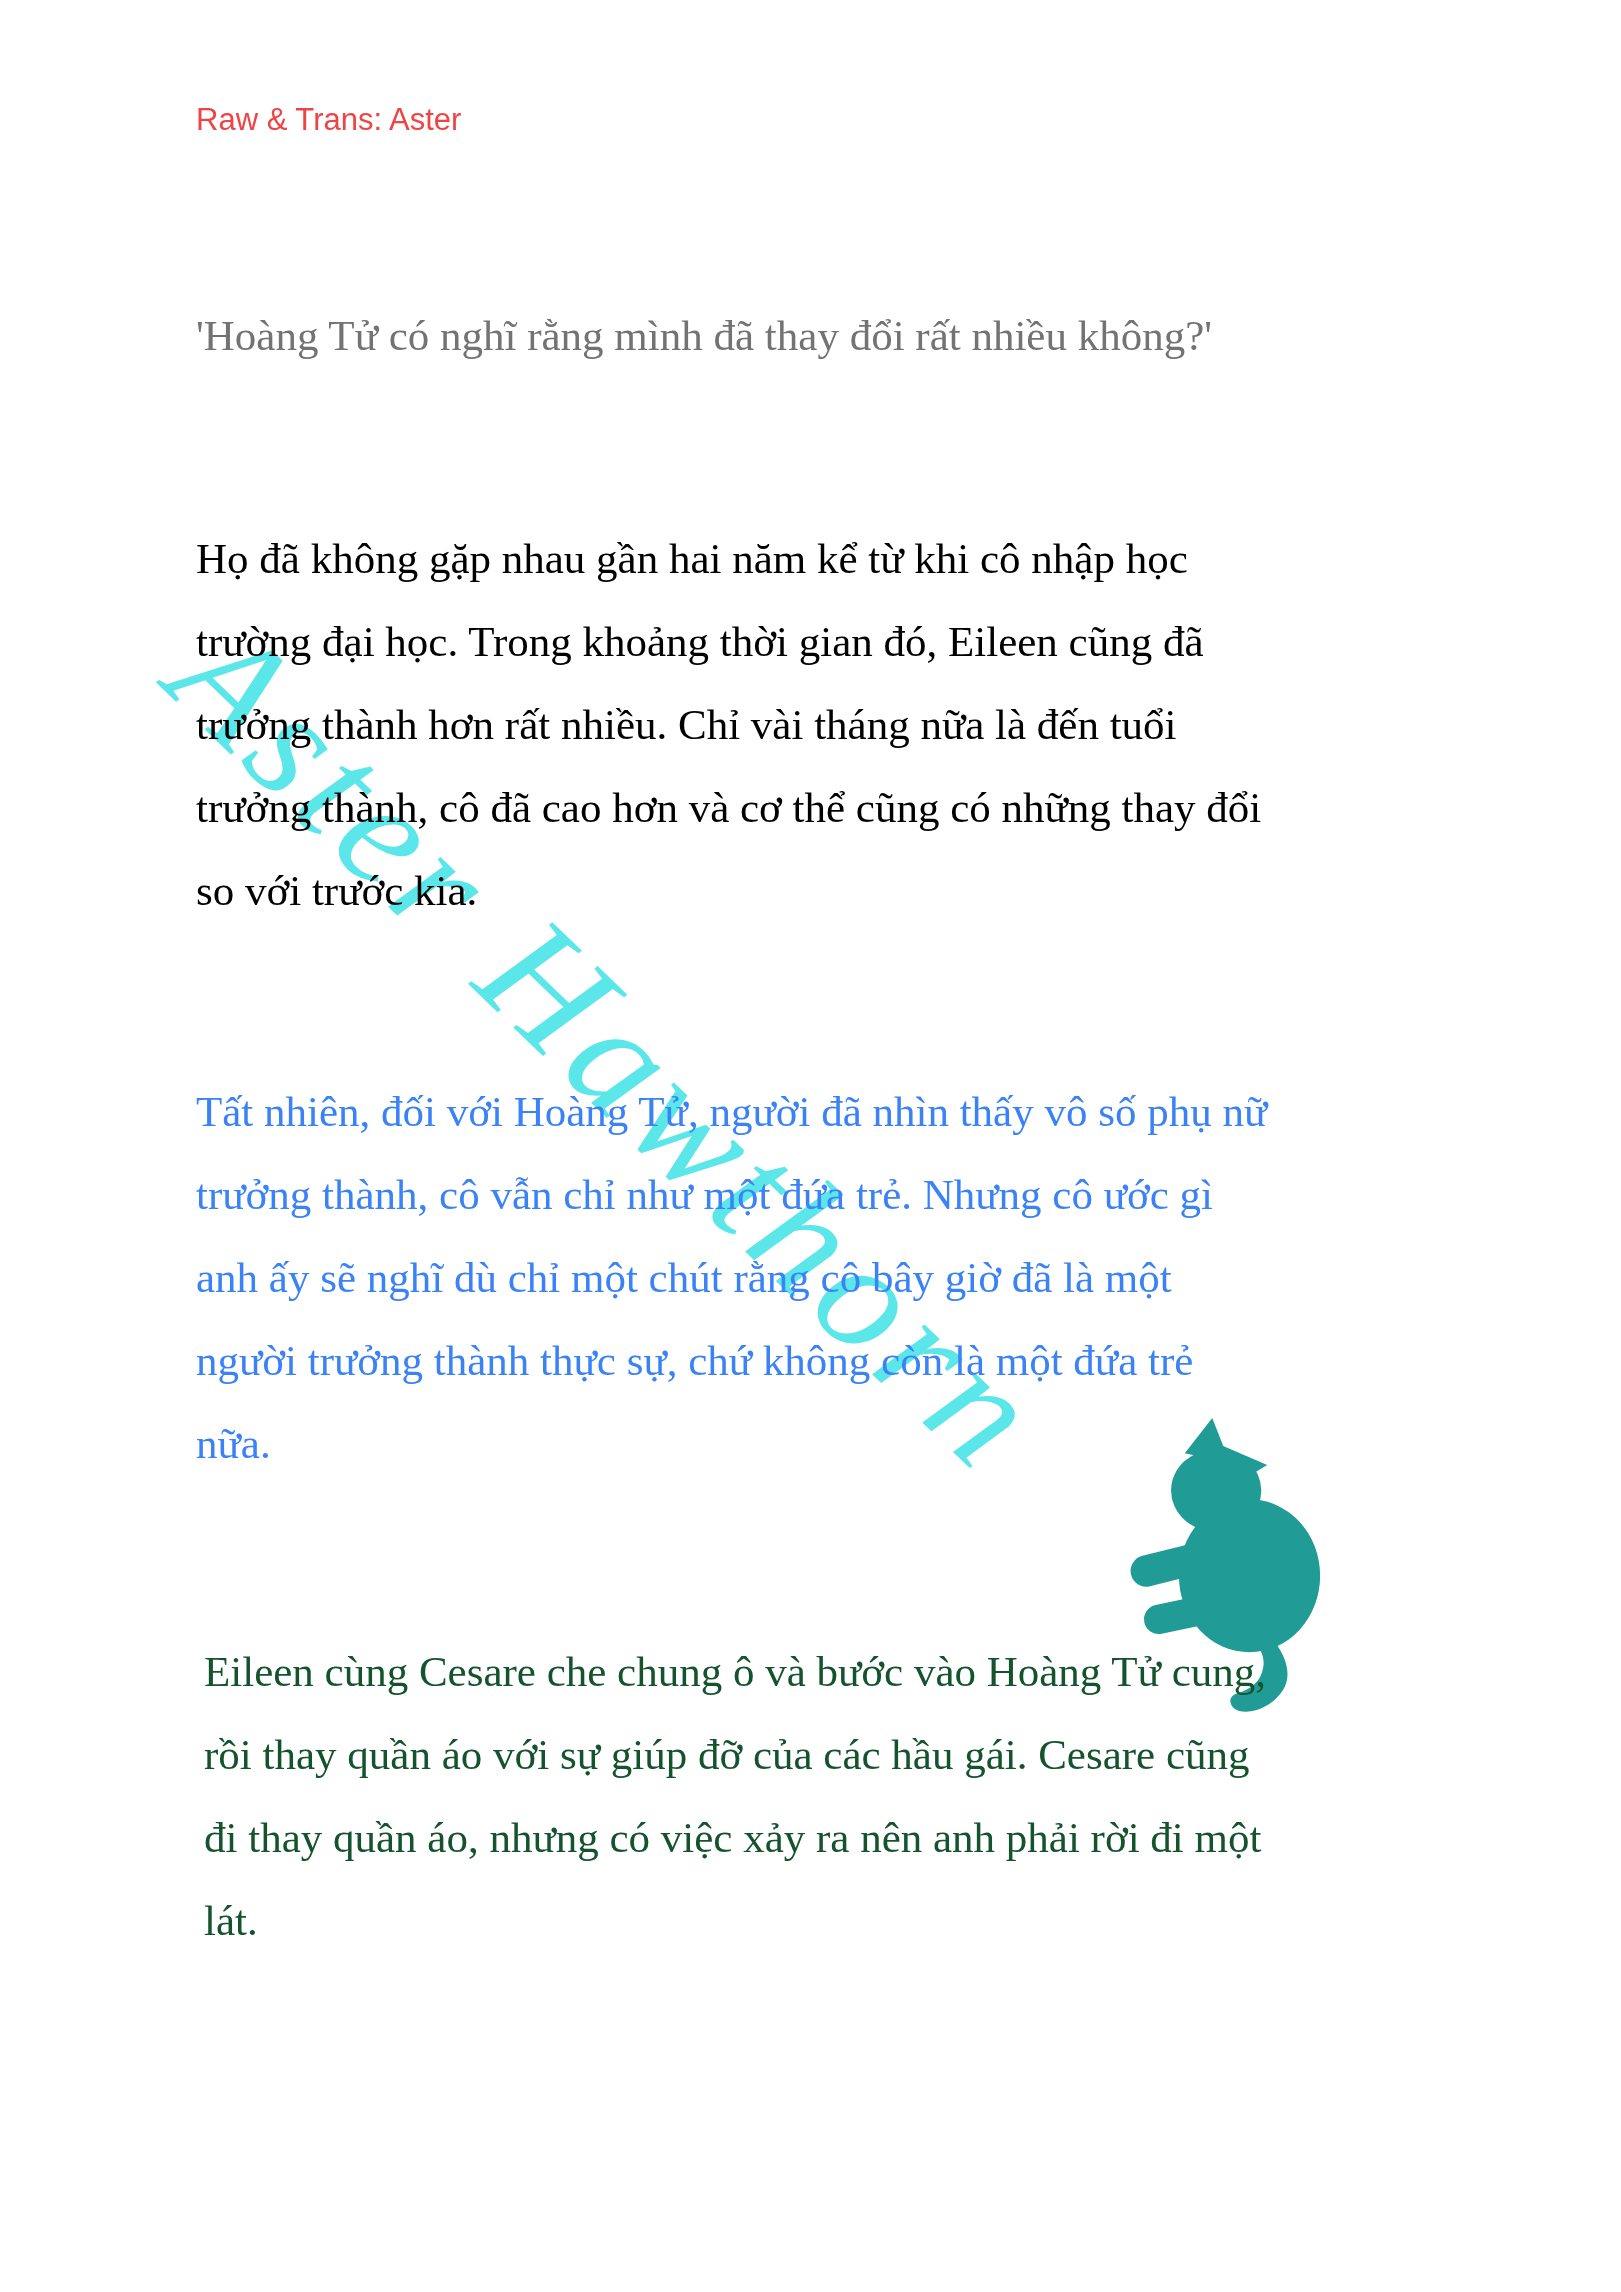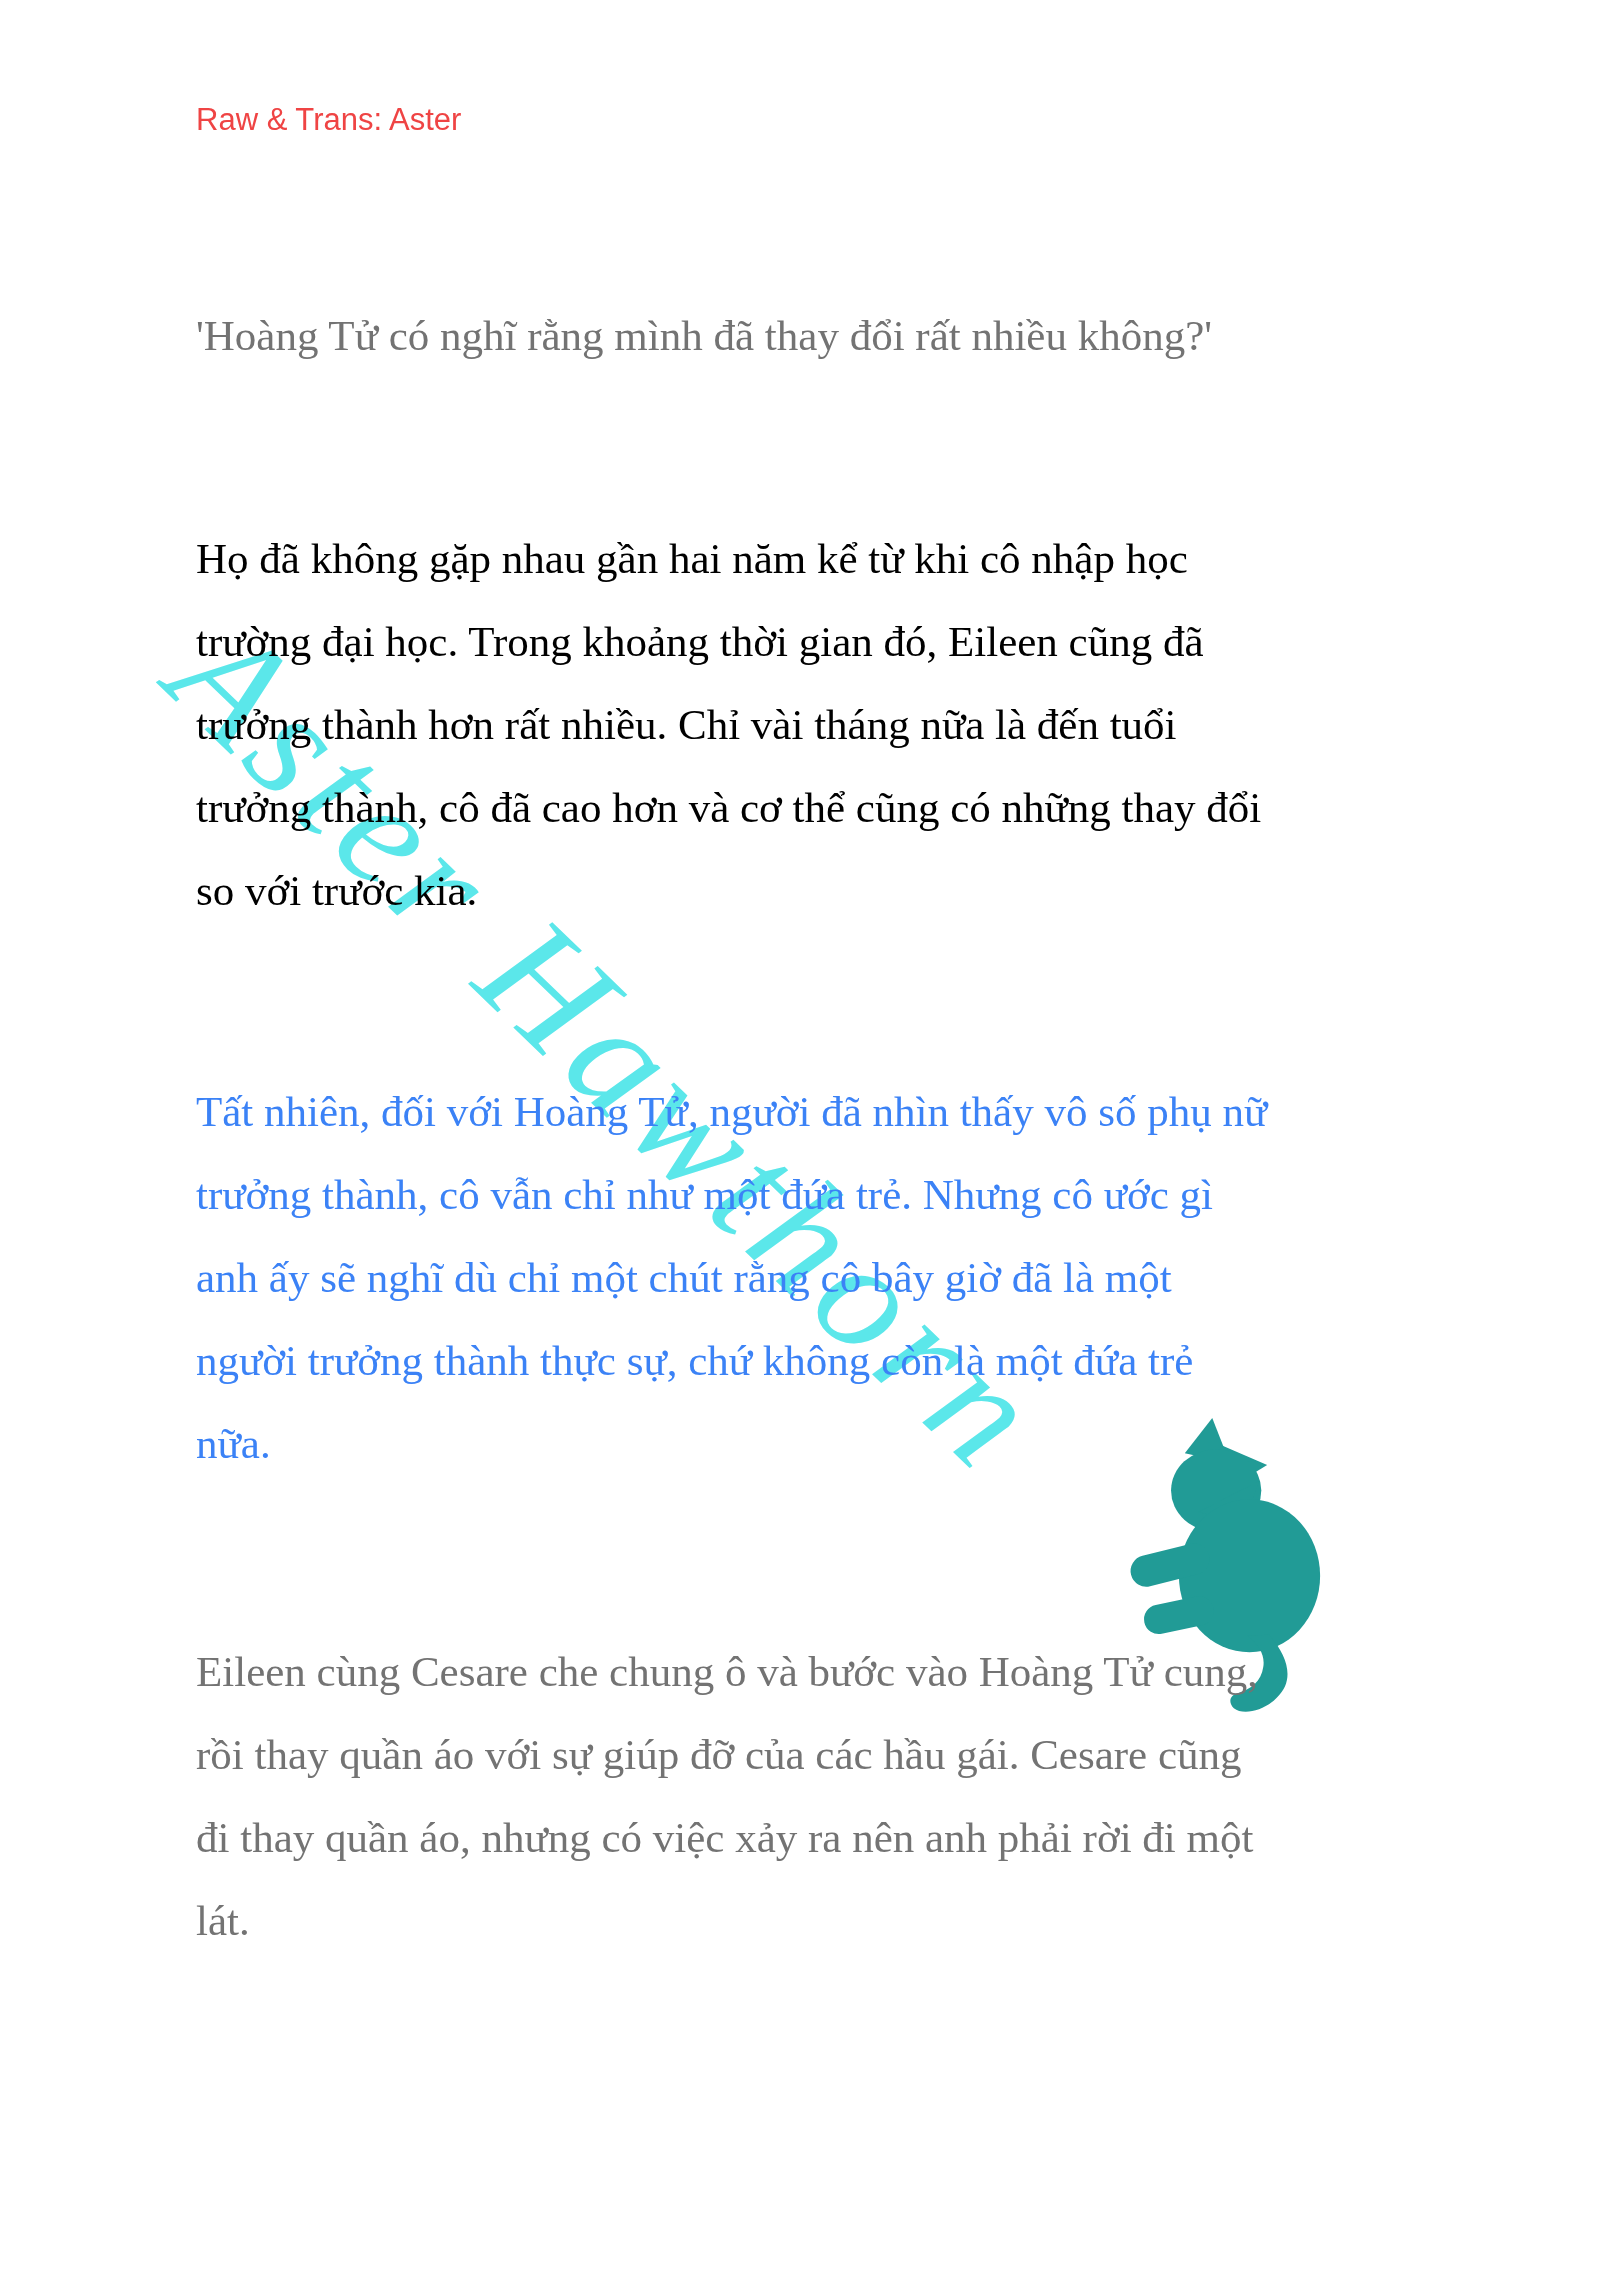--- a/index.html
+++ b/index.html
@@ -82,19 +82,19 @@
 trưởng thành hơn rất nhiều. Chỉ vài tháng nữa là đến tuổi
 trưởng thành, cô đã cao hơn và cơ thể cũng có những thay đổi
 so với trước kia.</p>
 
   <p class="bodytext" style="top: 1070px; color: #3b82f6;">Tất nhiên, đối với Hoàng Tử, người đã nhìn thấy vô số phụ nữ
 trưởng thành, cô vẫn chỉ như một đứa trẻ. Nhưng cô ước gì
 anh ấy sẽ nghĩ dù chỉ một chút rằng cô bây giờ đã là một
 người trưởng thành thực sự, chứ không còn là một đứa trẻ
 nữa.</p>
 
-  <p class="bodytext" style="top: 1630px; color: #737373;">Eileen cùng Cesare che chung ô và bước vào Hoàng Tử cung,
+  <p class="bodytext" style="top: 1630px; color: #14532d; margin-left: 8px;">Eileen cùng Cesare che chung ô và bước vào Hoàng Tử cung,
 rồi thay quần áo với sự giúp đỡ của các hầu gái. Cesare cũng
 đi thay quần áo, nhưng có việc xảy ra nên anh phải rời đi một
 lát.</p>
 
 </div>
 
 
 </body></html>

